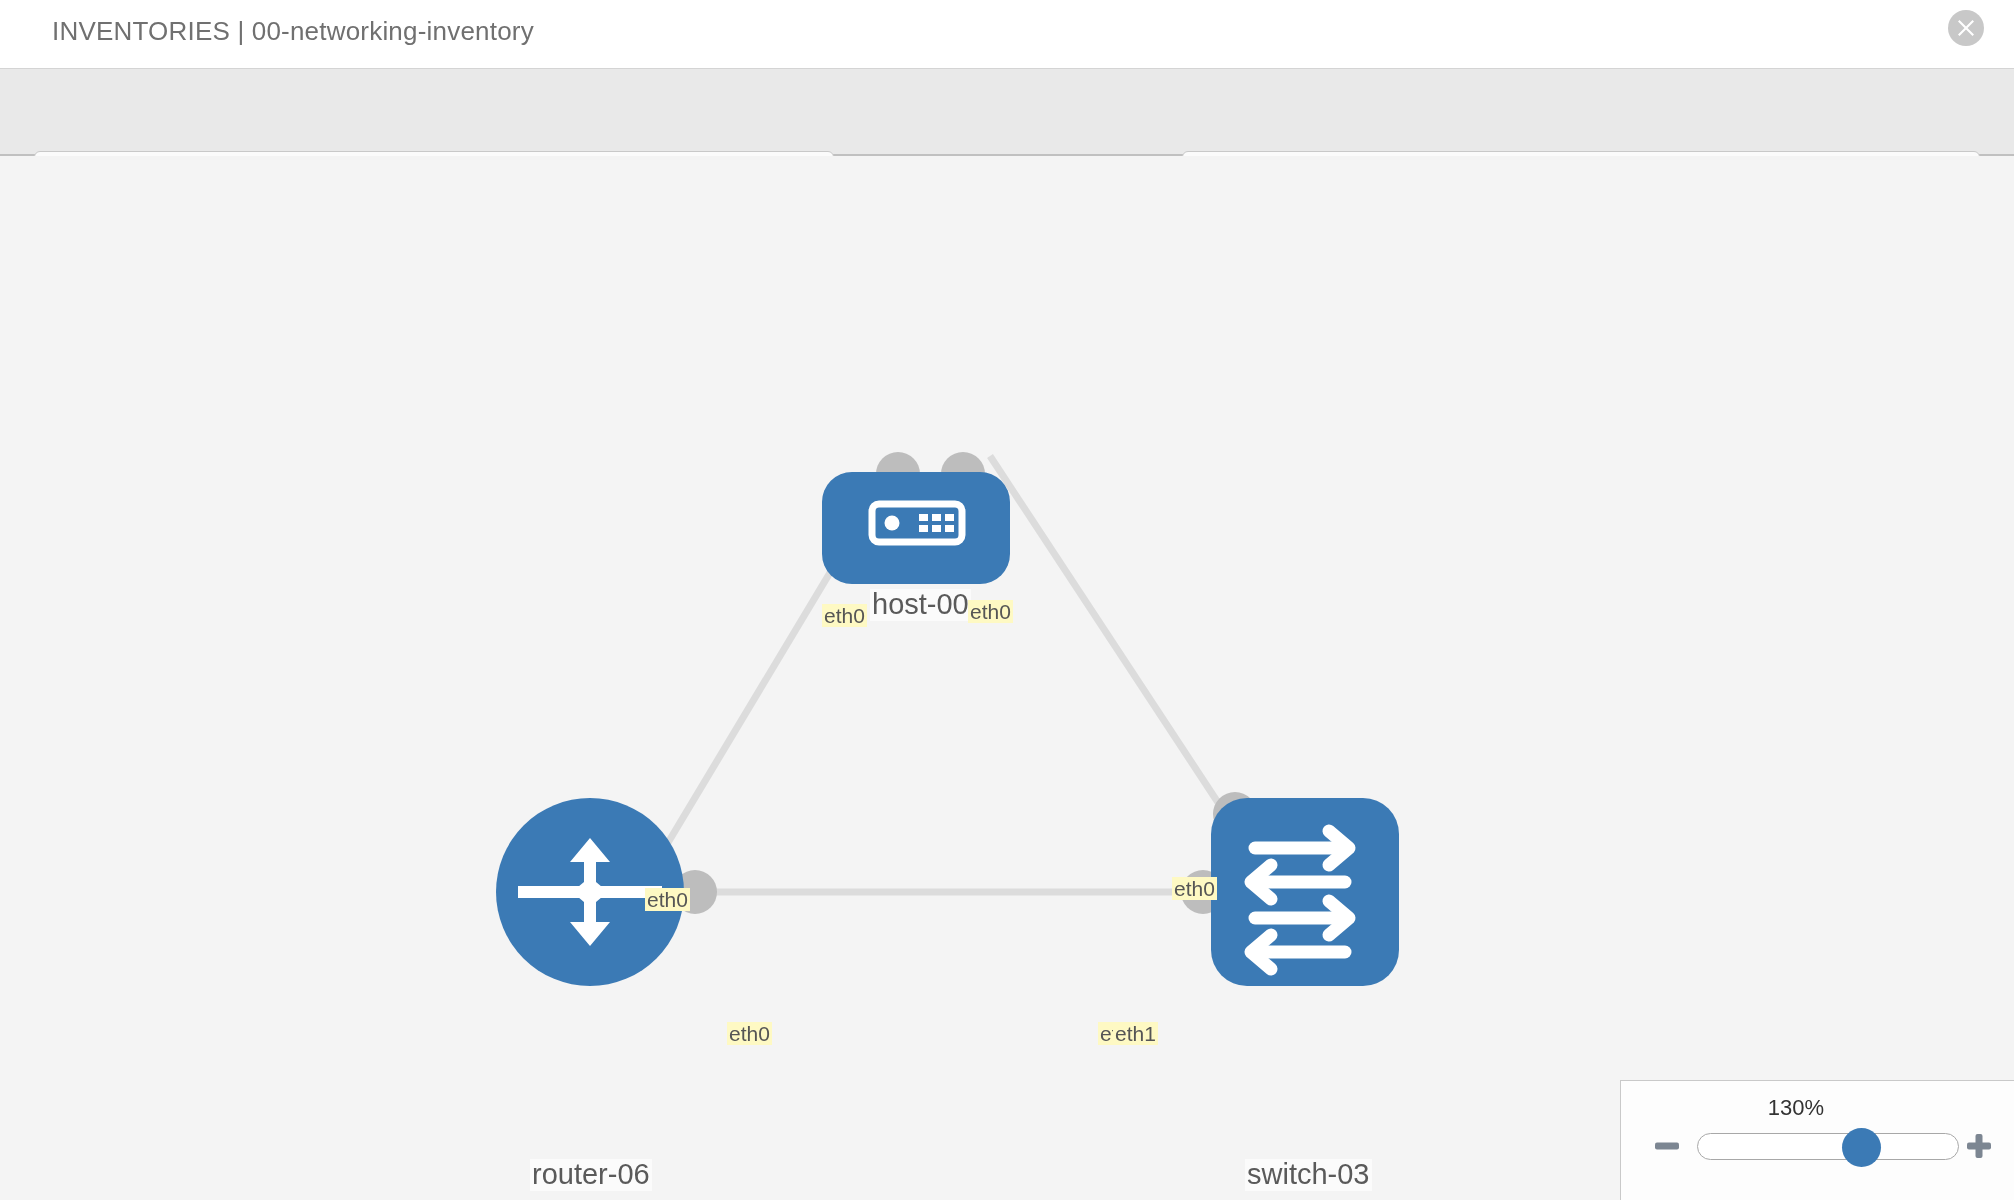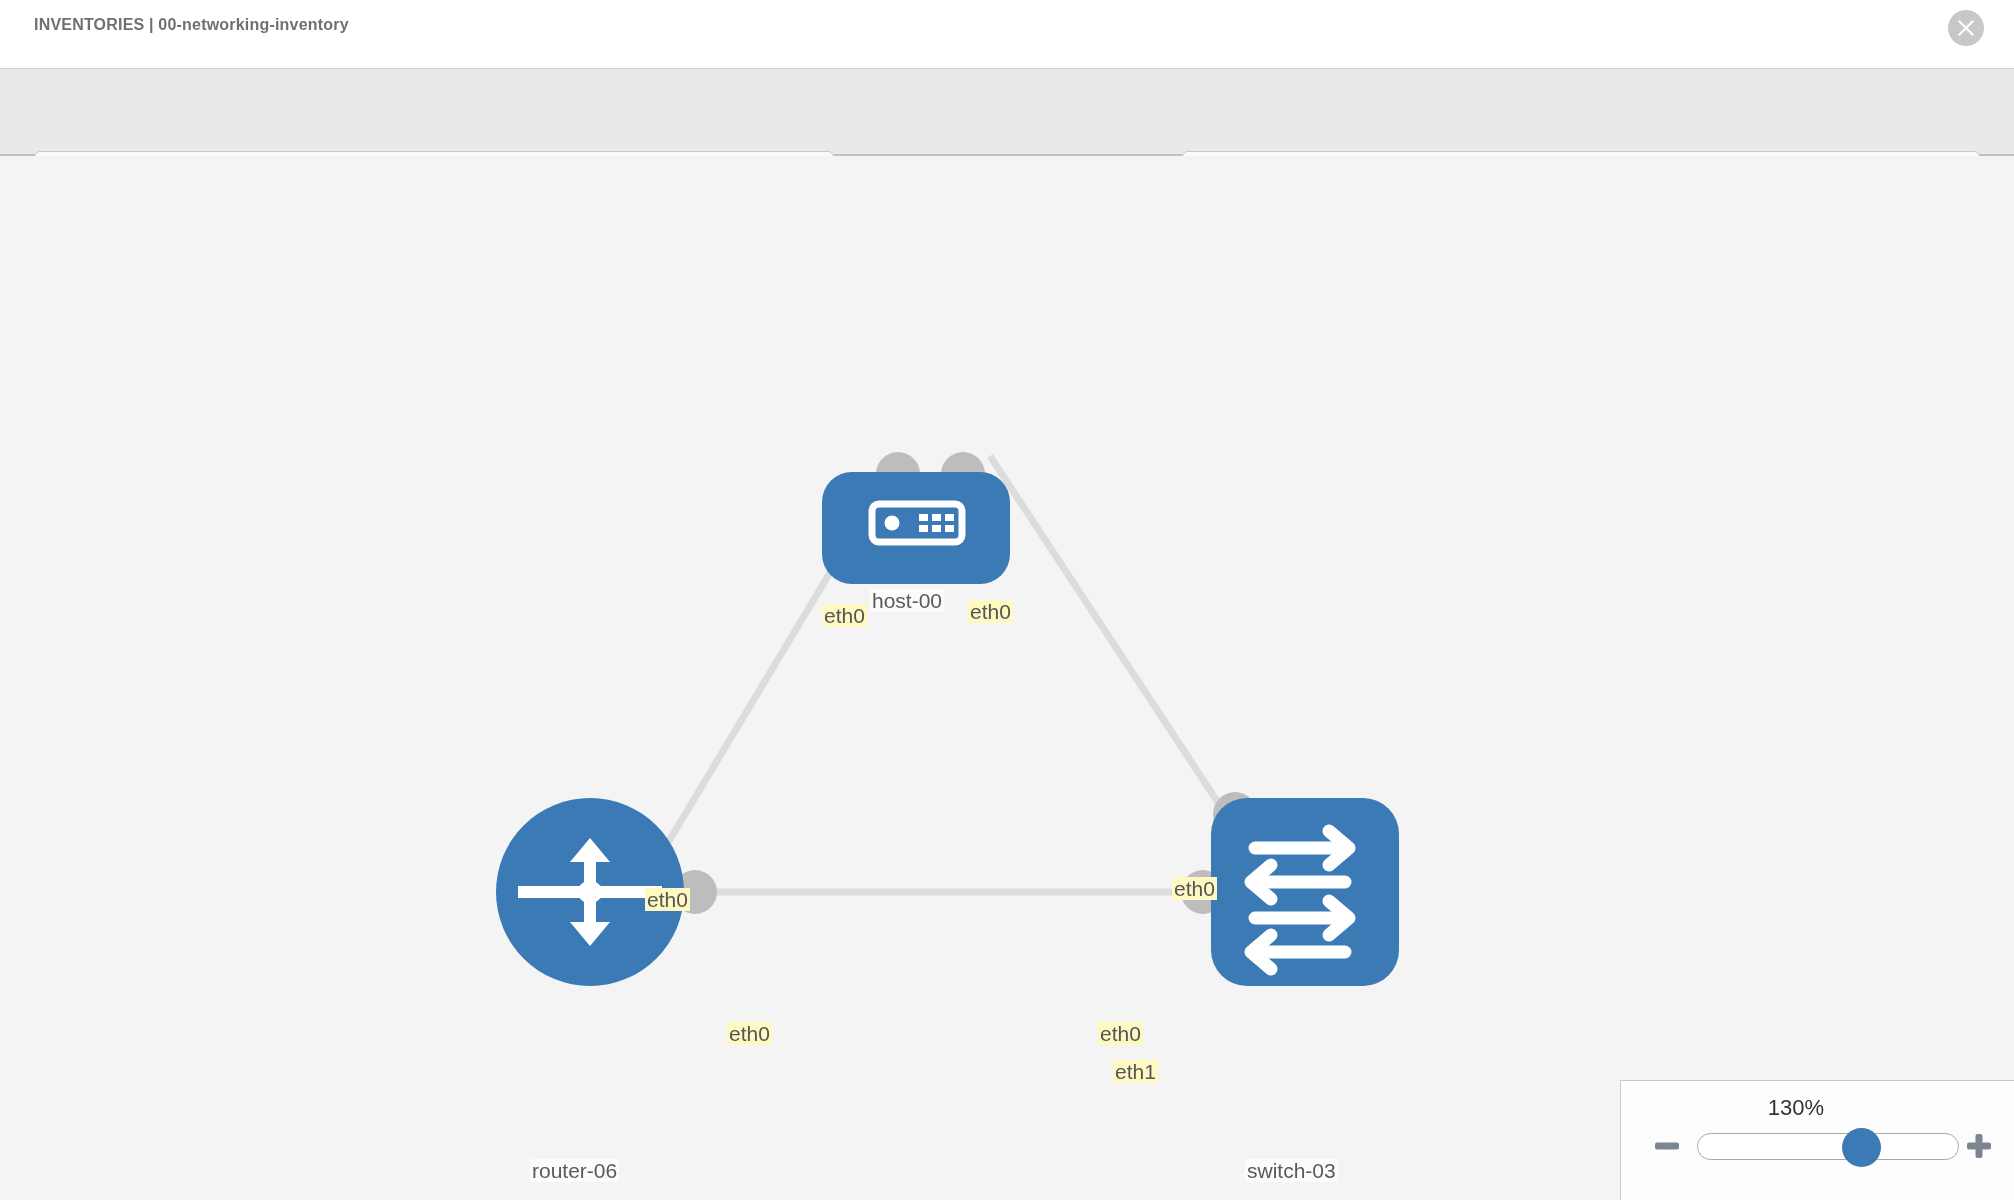--- a/index.html
+++ b/index.html
@@ -20,23 +20,23 @@
 
   
   .header {
     position: absolute;
     left: 0; top: 0;
     width: 2014px; height: 68px;
     background: #ffffff;
   }
   .header-title {
     position: absolute;
-    left: 34px; top: 16px;
-    font-size: 16px;
-    font-weight: bold;
+    left: 52px; top: 16px;
+    font-size: 26px;
+    font-weight: normal;
     color: #707070;
     letter-spacing: 0.2px;
     white-space: nowrap;
   }
   .close-btn {
     position: absolute;
     right: 30px; top: 10px;
     width: 36px; height: 36px;
     border-radius: 50%;
     background: #c8c8c8;
@@ -97,21 +97,21 @@
     background: #f4f4f4;
     overflow: hidden;
   }
   #topology-svg {
     position: absolute;
     left: 0; top: 0;
   }
 
   .node-label {
     position: absolute;
-    font-size: 21px;
+    font-size: 29px;
     color: #5a5a5a;
     background: #fbfbfb;
     white-space: nowrap;
     padding: 0 2px;
     line-height: 1.1;
   }
   .iface-label {
     position: absolute;
     font-size: 21px;
     color: #555555;
@@ -274,21 +274,21 @@
     <div class="node-label" style="left:870px; top:433px;">host-00</div>
     <div class="node-label" style="left:530px; top:1003px;">router-06</div>
     <div class="node-label" style="left:1245px; top:1003px;">switch-03</div>
 
     <div class="iface-label" style="left:822px; top:448px;">eth0</div>
     <div class="iface-label" style="left:968px; top:444px;">eth0</div>
     <div class="iface-label" style="left:645px; top:732px;">eth0</div>
     <div class="iface-label" style="left:1172px; top:721px;">eth0</div>
     <div class="iface-label" style="left:727px; top:866px;">eth0</div>
     <div class="iface-label" style="left:1098px; top:866px; z-index:1;">eth0</div>
-    <div class="iface-label" style="left:1113px; top:904px; z-index:2;">eth1</div>
+    <div class="iface-label" style="left:1113px; top:866px; z-index:2;">eth1</div>
   </div>
 
   <div class="zoom-panel">
     <div class="zoom-value">130%</div>
 
     <div class="zoom-minus">
       <svg width="26" height="26" viewBox="0 0 26 26">
         <rect x="1" y="9.5" width="24" height="7" rx="2" fill="#7c8692"></rect>
       </svg>
     </div>

